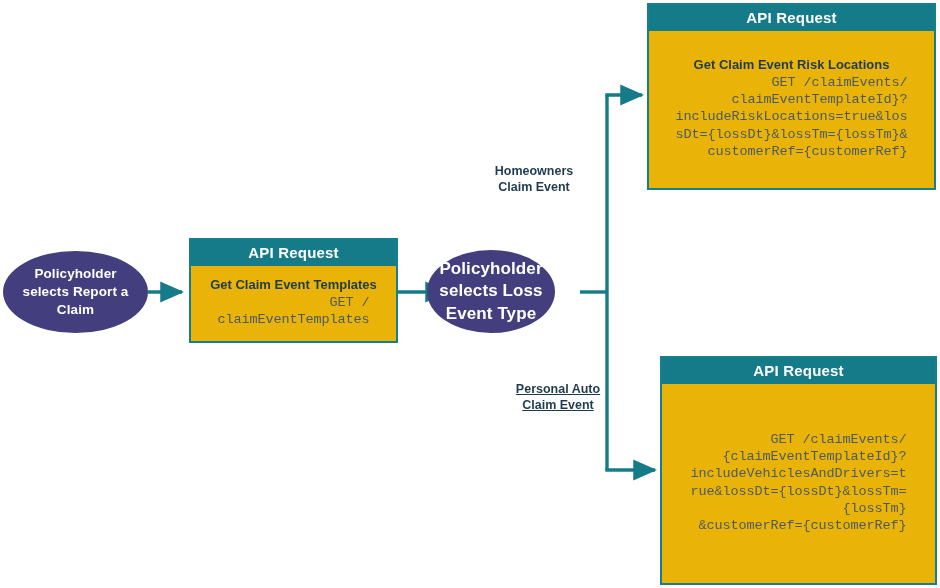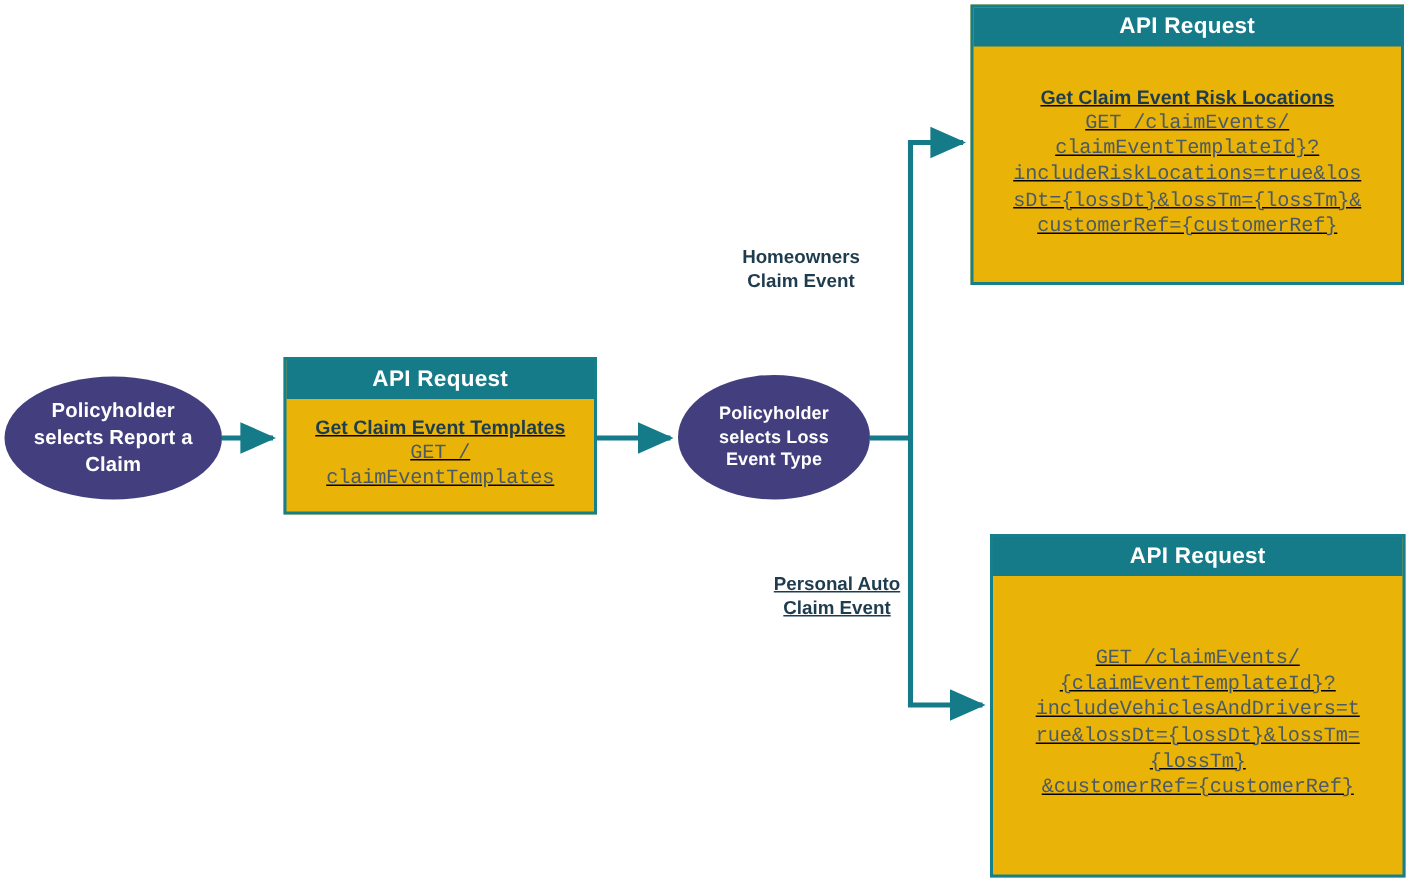--- a/index.html
+++ b/index.html
@@ -56,25 +56,25 @@
   }
 
   #node-start {
     left: 3px;
     top: 251px;
     width: 145px;
     height: 82px;
     font-size: 13.5px;
   }
   #node-loss-type {
-    left: 452px;
+    left: 427px;
     top: 250px;
     width: 128px;
     height: 83px;
-    font-size: 12px;
+    font-size: 17px;
   }
 
   
   .api-box {
     position: absolute;
     box-sizing: border-box;
     border: 2px solid #15808C;
     background: #eab308;
     display: flex;
     flex-direction: column;
@@ -90,36 +90,35 @@
     flex: 0 0 auto;
   }
   .api-box-body {
     flex: 1 1 auto;
     display: flex;
     flex-direction: column;
     align-items: center;
     justify-content: center;
     padding: 6px 4px 8px 4px;
     box-sizing: border-box;
-    text-decoration: underline;
   }
   .api-box-title {
     color: #1F3C4E;
     font-weight: bold;
     font-size: 13px;
     text-align: center;
     line-height: 1.25;
     padding: 0 4px;
     margin-bottom: 1px;
   }
   .api-box-endpoint {
     font-family: "Liberation Mono", "DejaVu Sans Mono", monospace;
     color: #4C5B63;
     font-size: 13.5px;
-    text-align: center;
+    text-align: right;
     line-height: 1.28;
     white-space: pre-line;
     letter-spacing: -0.1px;
   }
 
   #box-templates {
     left: 189px;
     top: 238px;
     width: 209px;
     height: 105px;

